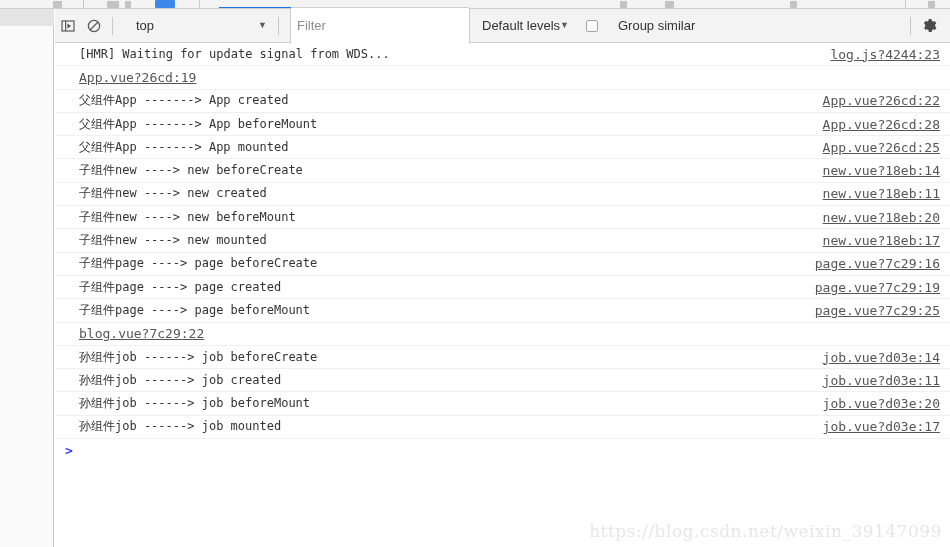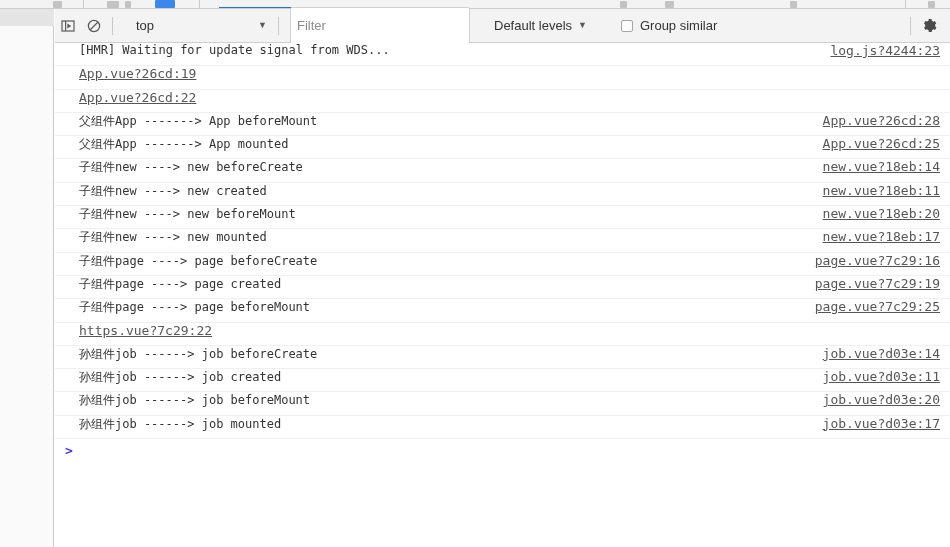--- a/index.html
+++ b/index.html
@@ -60,40 +60,40 @@
   }
   .caret { font-size: 9px; color: #5a5a5a; line-height: 1; }
   .filter-input {
     width: 180px; height: 38px; margin-left: 6px;
     background: #ffffff; border: 1px solid #d0d0d0; border-radius: 2px;
     font-size: 13px; color: #333; padding: 0 6px; outline: none;
     font-family: "Liberation Sans", sans-serif; flex: 0 0 auto;
   }
   .filter-input::placeholder { color: #8c8c8c; }
   .levels {
-    display: flex; align-items: center; gap: 6px; margin-left: 24px;
+    display: flex; align-items: center; margin-left: 12px;
     font-size: 13px; color: #333; cursor: pointer; flex: 0 0 auto;
   }
   .grp {
-    display: flex; align-items: center; gap: 7px; margin-left: 34px;
+    display: flex; align-items: center; gap: 20px; margin-left: 17px;
     font-size: 13px; color: #333; cursor: pointer; flex: 0 0 auto;
   }
   .cbox {
     width: 12px; height: 12px; border: 1px solid #a6a6a6; border-radius: 2px;
     background: #fcfcfc; flex: 0 0 auto;
   }
   .tb-spacer { flex: 1 1 auto; }
 
   
   .console {
     position: absolute; left: 55px; top: 43px; width: 895px; height: 504px;
     background: #ffffff; overflow: hidden;
   }
   .row {
-    position: relative; display: flex; 
+    position: relative; display: flex; align-items: center;
     height: 23.3px; border-bottom: 1px solid #f0f0f0;
     padding-left: 24px; padding-right: 10px;
   }
   .msg {
     font-family: "DejaVu Sans Mono", "Liberation Mono", monospace;
     font-size: 12px; color: #333333; white-space: pre;
     flex: 1 1 auto; overflow: hidden;
   }
   .src {
     font-family: "DejaVu Sans Mono", "Liberation Mono", monospace;
@@ -195,20 +195,21 @@
   <div class="console">
     <div id="rows">
         <div class="row">
           <span class="msg">[HMR] Waiting for update signal from WDS...</span>
           <a class="src">log.js?4244:23</a>
         </div>
         <div class="row">
           <a class="src">App.vue?26cd:19</a>
         </div>
         <div class="row">
+          <span class="msg">父组件App -------&gt; App created</span>
           <a class="src">App.vue?26cd:22</a>
         </div>
         <div class="row">
           <span class="msg">父组件App -------&gt; App beforeMount</span>
           <a class="src">App.vue?26cd:28</a>
         </div>
         <div class="row">
           <span class="msg">父组件App -------&gt; App mounted</span>
           <a class="src">App.vue?26cd:25</a>
         </div>
@@ -234,21 +235,21 @@
         </div>
         <div class="row">
           <span class="msg">子组件page ----&gt; page created</span>
           <a class="src">page.vue?7c29:19</a>
         </div>
         <div class="row">
           <span class="msg">子组件page ----&gt; page beforeMount</span>
           <a class="src">page.vue?7c29:25</a>
         </div>
         <div class="row">
-          <a class="src">https.vue?7c29:22</a>
+          <a class="src">blog.vue?7c29:22</a>
         </div>
         <div class="row">
           <span class="msg">孙组件job ------&gt; job beforeCreate</span>
           <a class="src">job.vue?d03e:14</a>
         </div>
         <div class="row">
           <span class="msg">孙组件job ------&gt; job created</span>
           <a class="src">job.vue?d03e:11</a>
         </div>
         <div class="row">
@@ -259,14 +260,15 @@
           <span class="msg">孙组件job ------&gt; job mounted</span>
           <a class="src">job.vue?d03e:17</a>
         </div>
       </div>
     <div class="prompt-row">
       <span class="prompt-caret">&gt;</span>
       <span class="prompt-area"></span>
     </div>
   </div>
 
+  <div class="watermark">https://blog.csdn.net/weixin_39147099</div>
 
 </div>
 
 </body></html>

